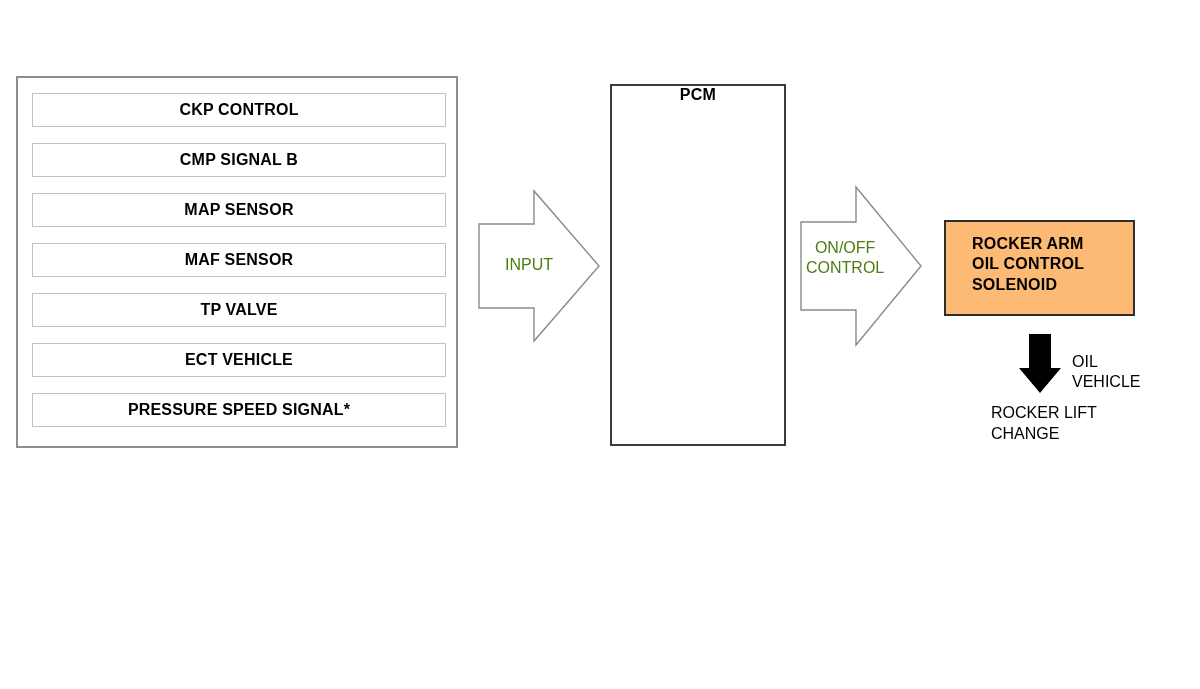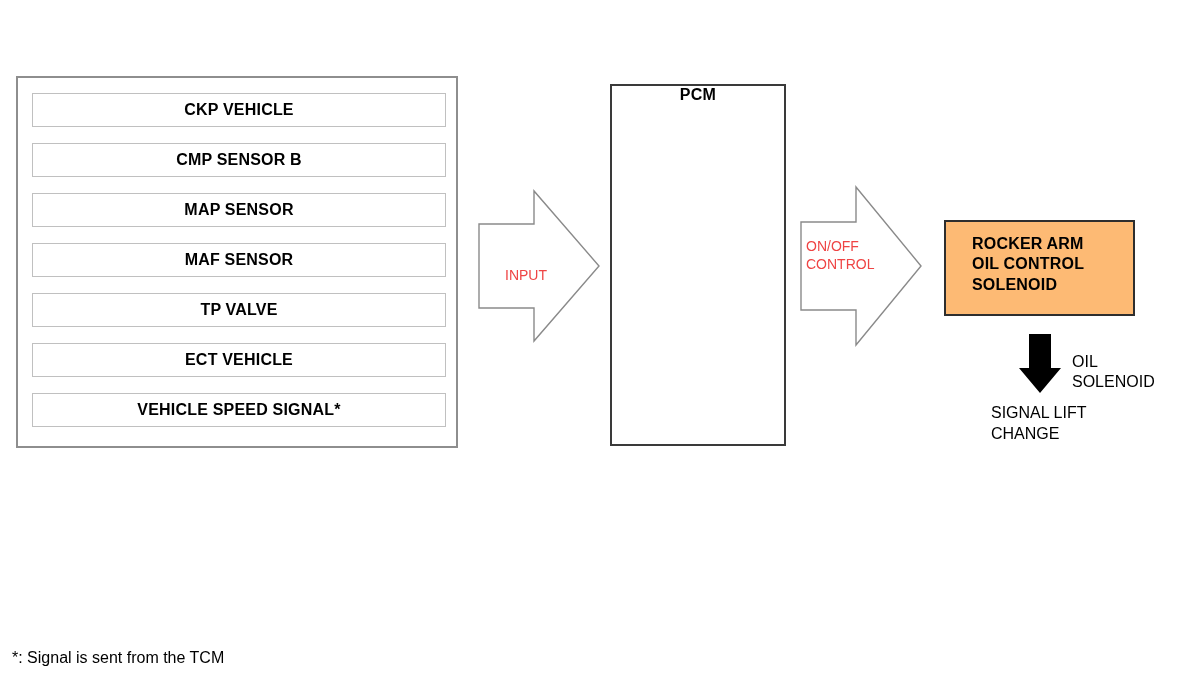--- a/index.html
+++ b/index.html
@@ -109,28 +109,29 @@
     display: block;
     overflow: visible;
   }
   .block-arrow .arrow-path {
     fill: #ffffff;
     stroke: #8a8a8a;
     stroke-width: 1.4;
   }
   .arrow-caption {
     position: absolute;
-    font-size: 14px;
+    font-size: 16px;
     line-height: 1.25;
     white-space: pre-line;
-    color: #ef4444;
+    color: #4d7c0f;
+    text-align: center;
   }
 
   #input-arrow { left: 478px; top: 190px; width: 122px; height: 152px; }
-  #input-arrow-caption { left: 505px; top: 255px; margin-top: 12px; }
+  #input-arrow-caption { left: 505px; top: 255px; }
 
   #onoff-arrow { left: 800px; top: 186px; width: 122px; height: 160px; }
   #onoff-arrow-caption { left: 806px; top: 238px; }
 
   
   #oil-pressure-arrow {
     position: absolute;
     left: 1016px;
     top: 334px;
     width: 48px;
@@ -169,45 +170,45 @@
 </style>
 </head>
 <body>
 
 <div id="diagram-canvas">
 
   <div class="sensor-group">
     <div class="sensor-list">
 
       <div class="sensor-box">
-        <span class="sensor-label">CKP VEHICLE</span>
-      </div>
-
-      <div class="sensor-box">
-        <span class="sensor-label">CMP SENSOR B</span>
+        <span class="sensor-label">CKP CONTROL</span>
+      </div>
+
+      <div class="sensor-box">
+        <span class="sensor-label">CMP SIGNAL B</span>
       </div>
 
       <div class="sensor-box">
         <span class="sensor-label">MAP SENSOR</span>
       </div>
 
       <div class="sensor-box">
         <span class="sensor-label">MAF SENSOR</span>
       </div>
 
       <div class="sensor-box">
         <span class="sensor-label">TP VALVE</span>
       </div>
 
       <div class="sensor-box">
         <span class="sensor-label">ECT VEHICLE</span>
       </div>
 
       <div class="sensor-box">
-        <span class="sensor-label">VEHICLE SPEED SIGNAL*</span>
+        <span class="sensor-label">PRESSURE SPEED SIGNAL*</span>
       </div>
 
     </div>
   </div>
 
   <div class="block-arrow" id="input-arrow">
     <svg viewBox="0 0 122 152" width="122" height="152" aria-hidden="true">
       <path class="arrow-path" d="M 1 34 L 56 34 L 56 1 L 121 76 L 56 151 L 56 118 L 1 118 Z"></path>
     </svg>
   </div>
@@ -230,20 +231,19 @@
 OIL CONTROL
 SOLENOID</div>
   </div>
 
   <div id="oil-pressure-arrow">
     <svg viewBox="0 0 48 60" width="48" height="60" aria-hidden="true">
       <path class="solid-arrow-path" d="M 13 0 L 35 0 L 35 34 L 45 34 L 24 59 L 3 34 L 13 34 Z"></path>
     </svg>
   </div>
   <div id="oil-pressure-caption">OIL
-SOLENOID</div>
-
-  <div id="valve-lift-caption">SIGNAL LIFT
+VEHICLE</div>
+
+  <div id="valve-lift-caption">ROCKER LIFT
 CHANGE</div>
 
-  <div id="footnote">*: Signal is sent from the TCM</div>
 
 </div>
 
 </body></html>

